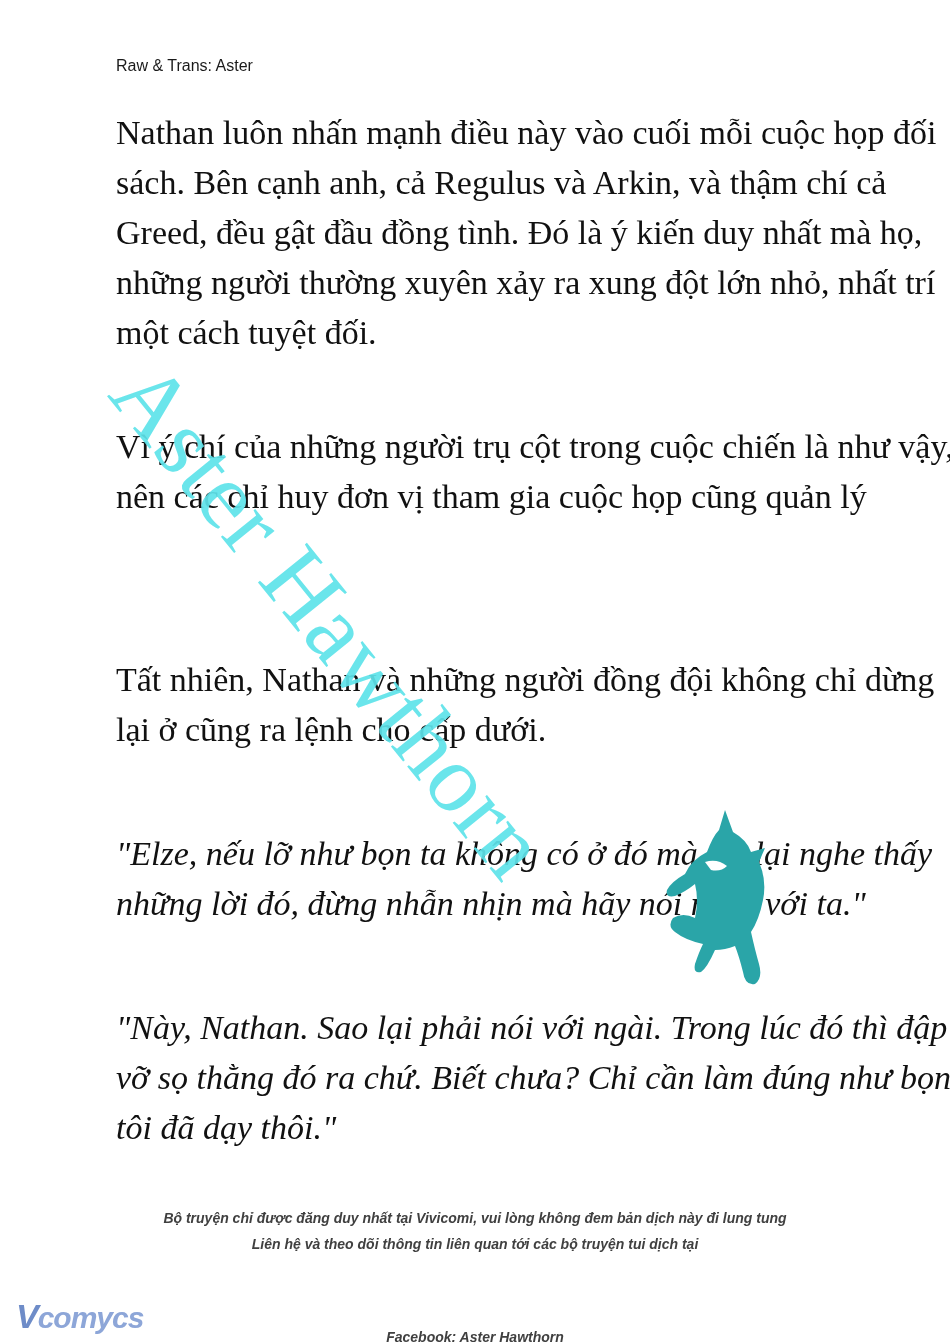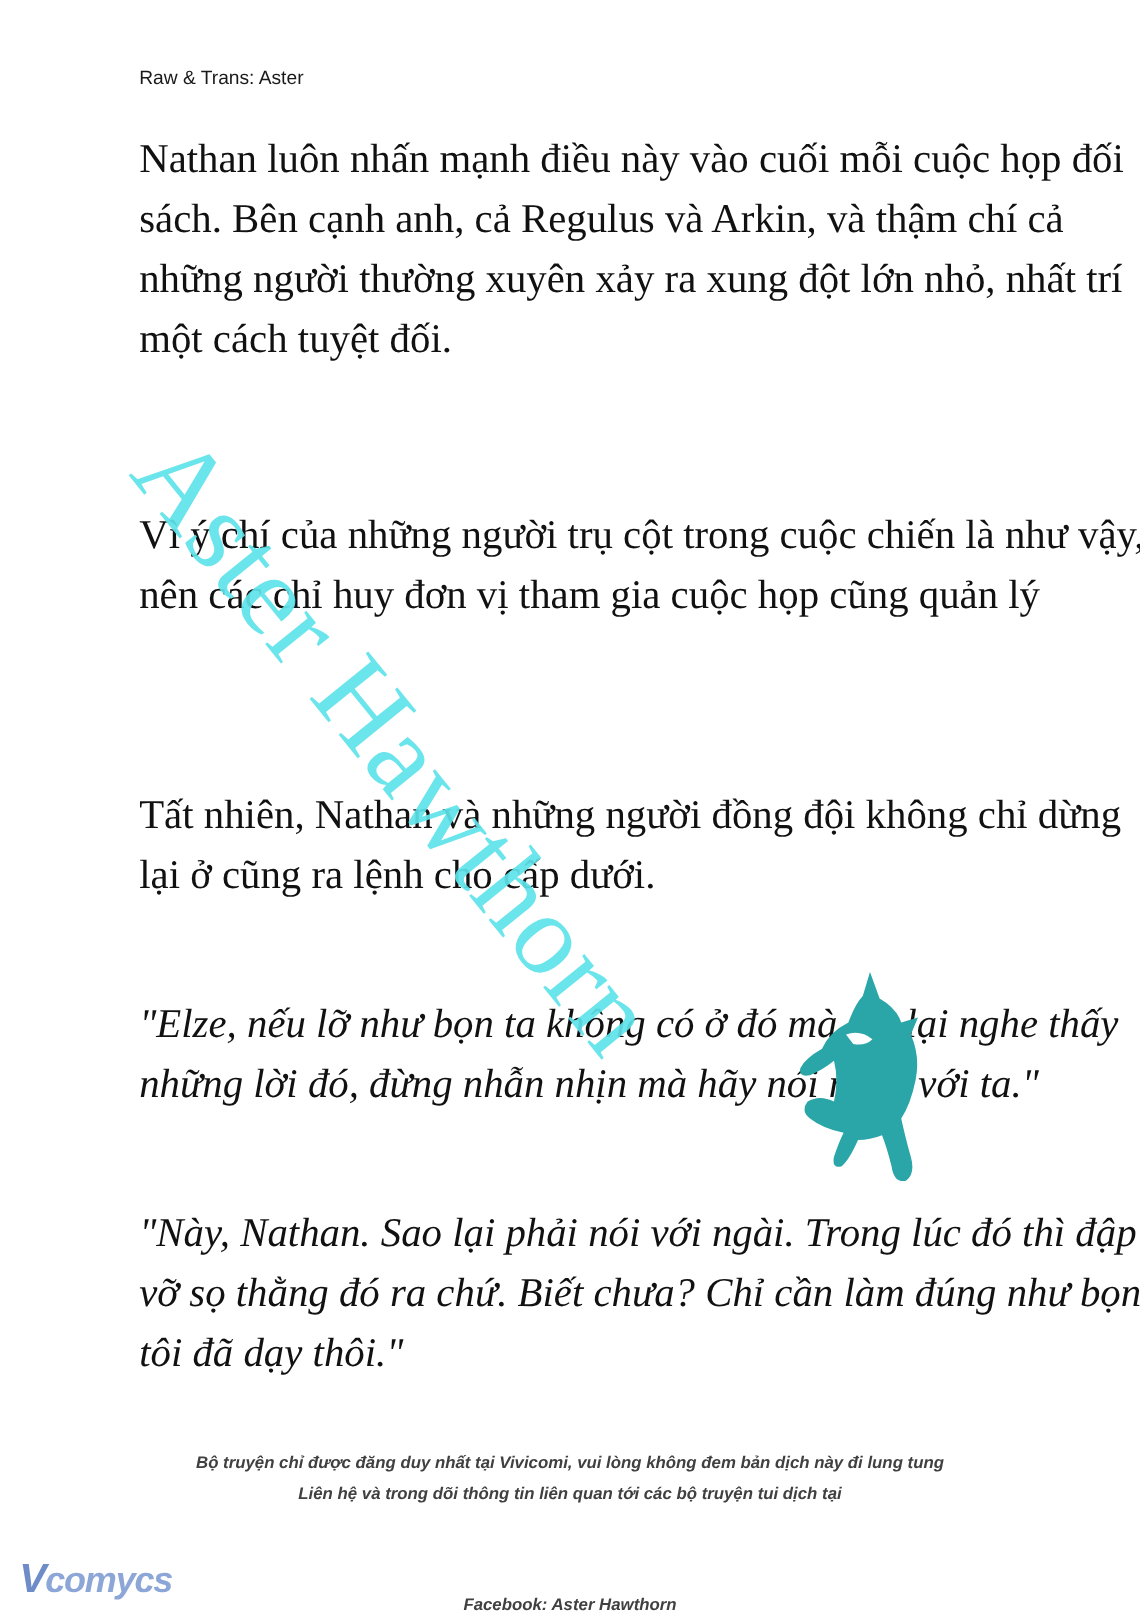--- a/index.html
+++ b/index.html
@@ -87,20 +87,21 @@
     }
   </style>
 </head>
 <body>
 
 <div class="header">Raw &amp; Trans: Aster</div>
 
 <p class="para" style="top:108px;">
   <span class="line">Nathan luôn nhấn mạnh điều này vào cuối mỗi cuộc họp đối</span>
   <span class="line">sách. Bên cạnh anh, cả Regulus và Arkin, và thậm chí cả</span>
+  <span class="line">Greed, đều gật đầu đồng tình. Đó là ý kiến duy nhất mà họ,</span>
   <span class="line">những người thường xuyên xảy ra xung đột lớn nhỏ, nhất trí</span>
   <span class="line">một cách tuyệt đối.</span>
 </p>
 
 <p class="para" style="top:422px;">
   <span class="line">Vì ý chí của những người trụ cột trong cuộc chiến là như vậy,</span>
   <span class="line">nên các chỉ huy đơn vị tham gia cuộc họp cũng quản lý</span>
 </p>
 
 <p class="para" style="top:655px;">
@@ -145,18 +146,18 @@
     Q30 92 20 96
     Q10 98 12 90
     Q16 82 30 74
     Q36 60 52 52
     Q58 36 64 30
     Z"></path>
   <path fill="#ffffff" d="M50 62 Q62 58 72 66 Q66 72 56 70 Z"></path>
 </svg>
 
 <div class="footer-note" style="top:1210px;">Bộ truyện chỉ được đăng duy nhất tại Vivicomi, vui lòng không đem bản dịch này đi lung tung</div>
-<div class="footer-note" style="top:1236px;">Liên hệ và trong dõi thông tin liên quan tới các bộ truyện tui dịch tại</div>
+<div class="footer-note" style="top:1236px;">Liên hệ và theo dõi thông tin liên quan tới các bộ truyện tui dịch tại</div>
 <div class="footer-note" style="top:1329px;">Facebook: Aster Hawthorn</div>
 
 <div class="logo">
   <span class="v">V</span><span>comycs</span>
 </div>
 
 </body></html>

